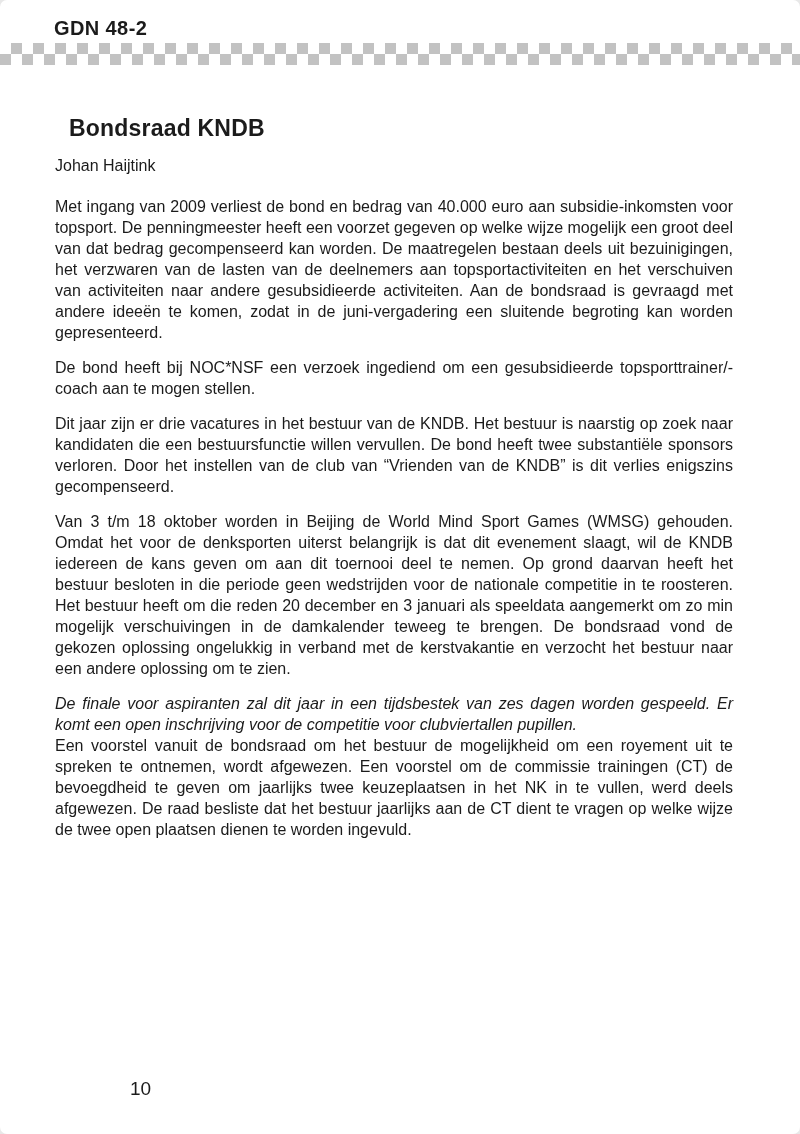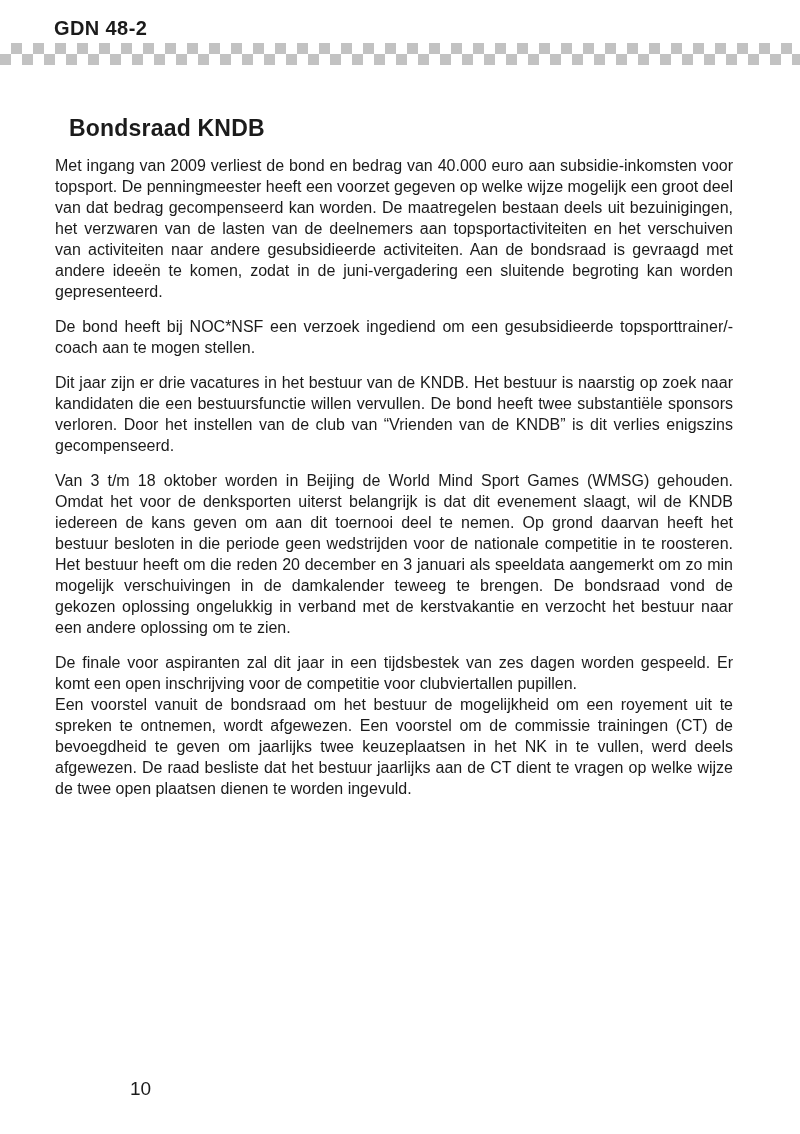--- a/index.html
+++ b/index.html
@@ -5,20 +5,21 @@
   html, body { margin: 0; padding: 0; background: #e8e8e8; }
   .page {
     position: relative;
     width: 800px;
     height: 1134px;
     margin: 0 auto;
     background: #ffffff;
     font-family: "Liberation Sans", sans-serif;
     color: #1b1b1b;
     overflow: hidden;
+    border-radius: 7px;
   }
   .issue-label {
     position: absolute;
     left: 54px;
     top: 16px;
     font-size: 20px;
     line-height: 24px;
     font-weight: bold;
     letter-spacing: 0.4px;
   }
@@ -45,41 +46,42 @@
     font-weight: bold;
     margin: 14px;
     letter-spacing: 0.2px;
   }
   .author { margin: 0 0 20px 0; }
   .lead { margin: 0 0 18px 0; }
   .body-p {
     margin: 0 12px 14px 0;
     text-align: justify;
   }
-  .body-p.no-gap { margin-bottom: 0; }
+  .body-p.no-gap { margin-bottom: 0; font-style: italic; }
   .page-number {
     position: absolute;
     left: 130px;
     top: 1078px;
     font-size: 19px;
     line-height: 21px;
   }
 </style>
 </head>
 <body>
 
 <div class="page">
 
   <div class="issue-label">GDN 48-2</div>
 
   <div class="checker-band"></div>
 
   <div class="content">
     <h1 class="article-title">Bondsraad KNDB</h1>
 
+    <div class="author">Johan Haijtink</div>
 
 
     <p class="body-p">Met ingang van 2009 verliest de bond en bedrag van 40.000 euro aan subsidie-inkomsten voor topsport. De penningmeester heeft een voorzet gegeven op welke wijze mogelijk een groot deel van dat bedrag gecompenseerd kan worden. De maatregelen bestaan deels uit bezuinigingen, het verzwaren van de lasten van de deelnemers aan topsportactiviteiten en het verschuiven van activiteiten naar andere gesubsidieerde activiteiten. Aan de bondsraad is gevraagd met andere ideeën te komen, zodat in de juni-vergadering een sluitende begroting kan worden gepresenteerd.</p>
 
     <p class="body-p">De bond heeft bij NOC*NSF een verzoek ingediend om een gesubsidieerde topsporttrainer/-coach aan te mogen stellen.</p>
 
     <p class="body-p">Dit jaar zijn er drie vacatures in het bestuur van de KNDB. Het bestuur is naarstig op zoek naar kandidaten die een bestuursfunctie willen vervullen. De bond heeft twee substantiële sponsors verloren. Door het instellen van de club van “Vrienden van de KNDB” is dit verlies enigszins gecompenseerd.</p>
 
     <p class="body-p">Van 3 t/m 18 oktober worden in Beijing de World Mind Sport Games (WMSG) gehouden. Omdat het voor de denksporten uiterst belangrijk is dat dit evenement slaagt, wil de KNDB iedereen de kans geven om aan dit toernooi deel te nemen. Op grond daarvan heeft het bestuur besloten in die periode geen wedstrijden voor de nationale competitie in te roosteren. Het bestuur heeft om die reden 20 december en 3 januari als speeldata aangemerkt om zo min mogelijk verschuivingen in de damkalender teweeg te brengen. De bondsraad vond de gekozen oplossing ongelukkig in verband met de kerstvakantie en verzocht het bestuur naar een andere oplossing om te zien.</p>
 

